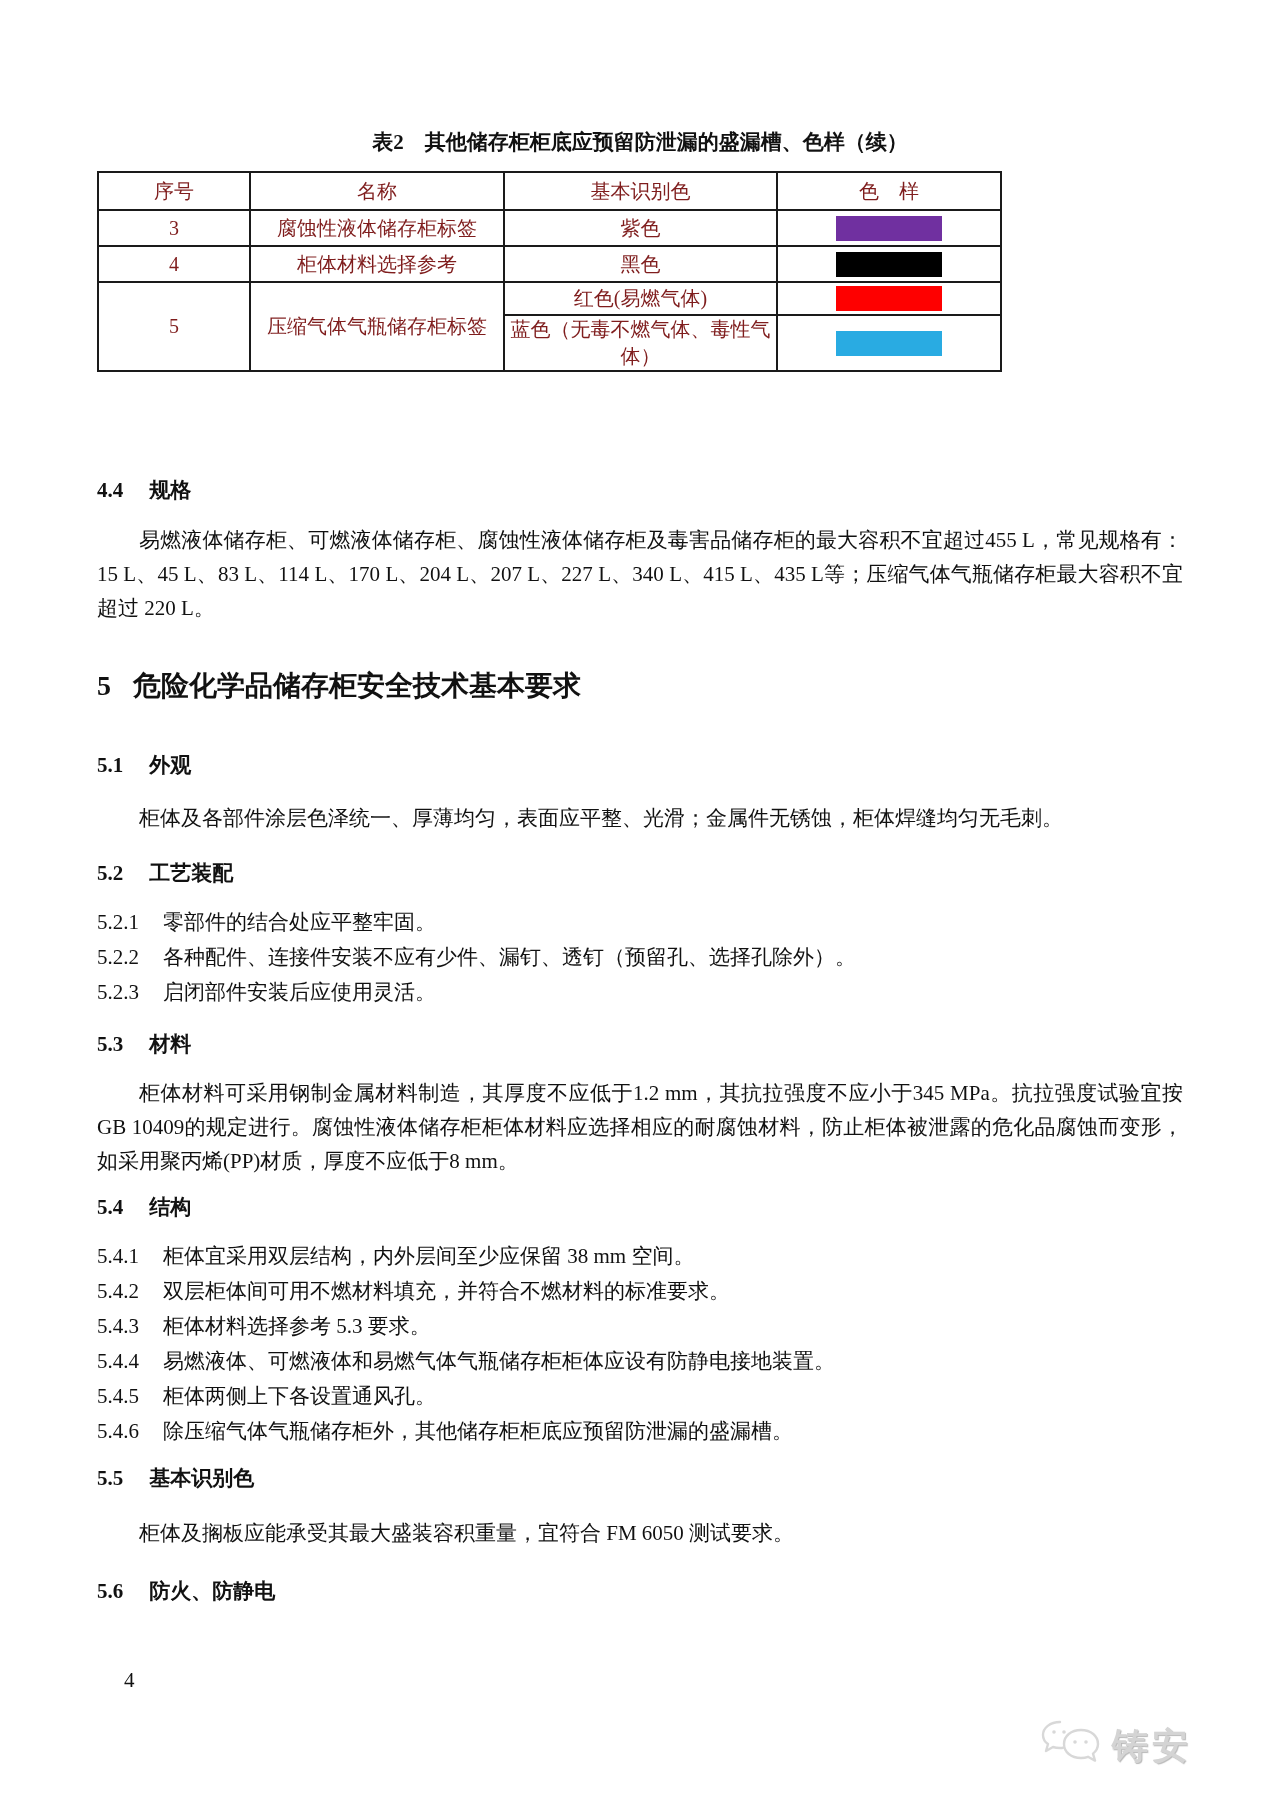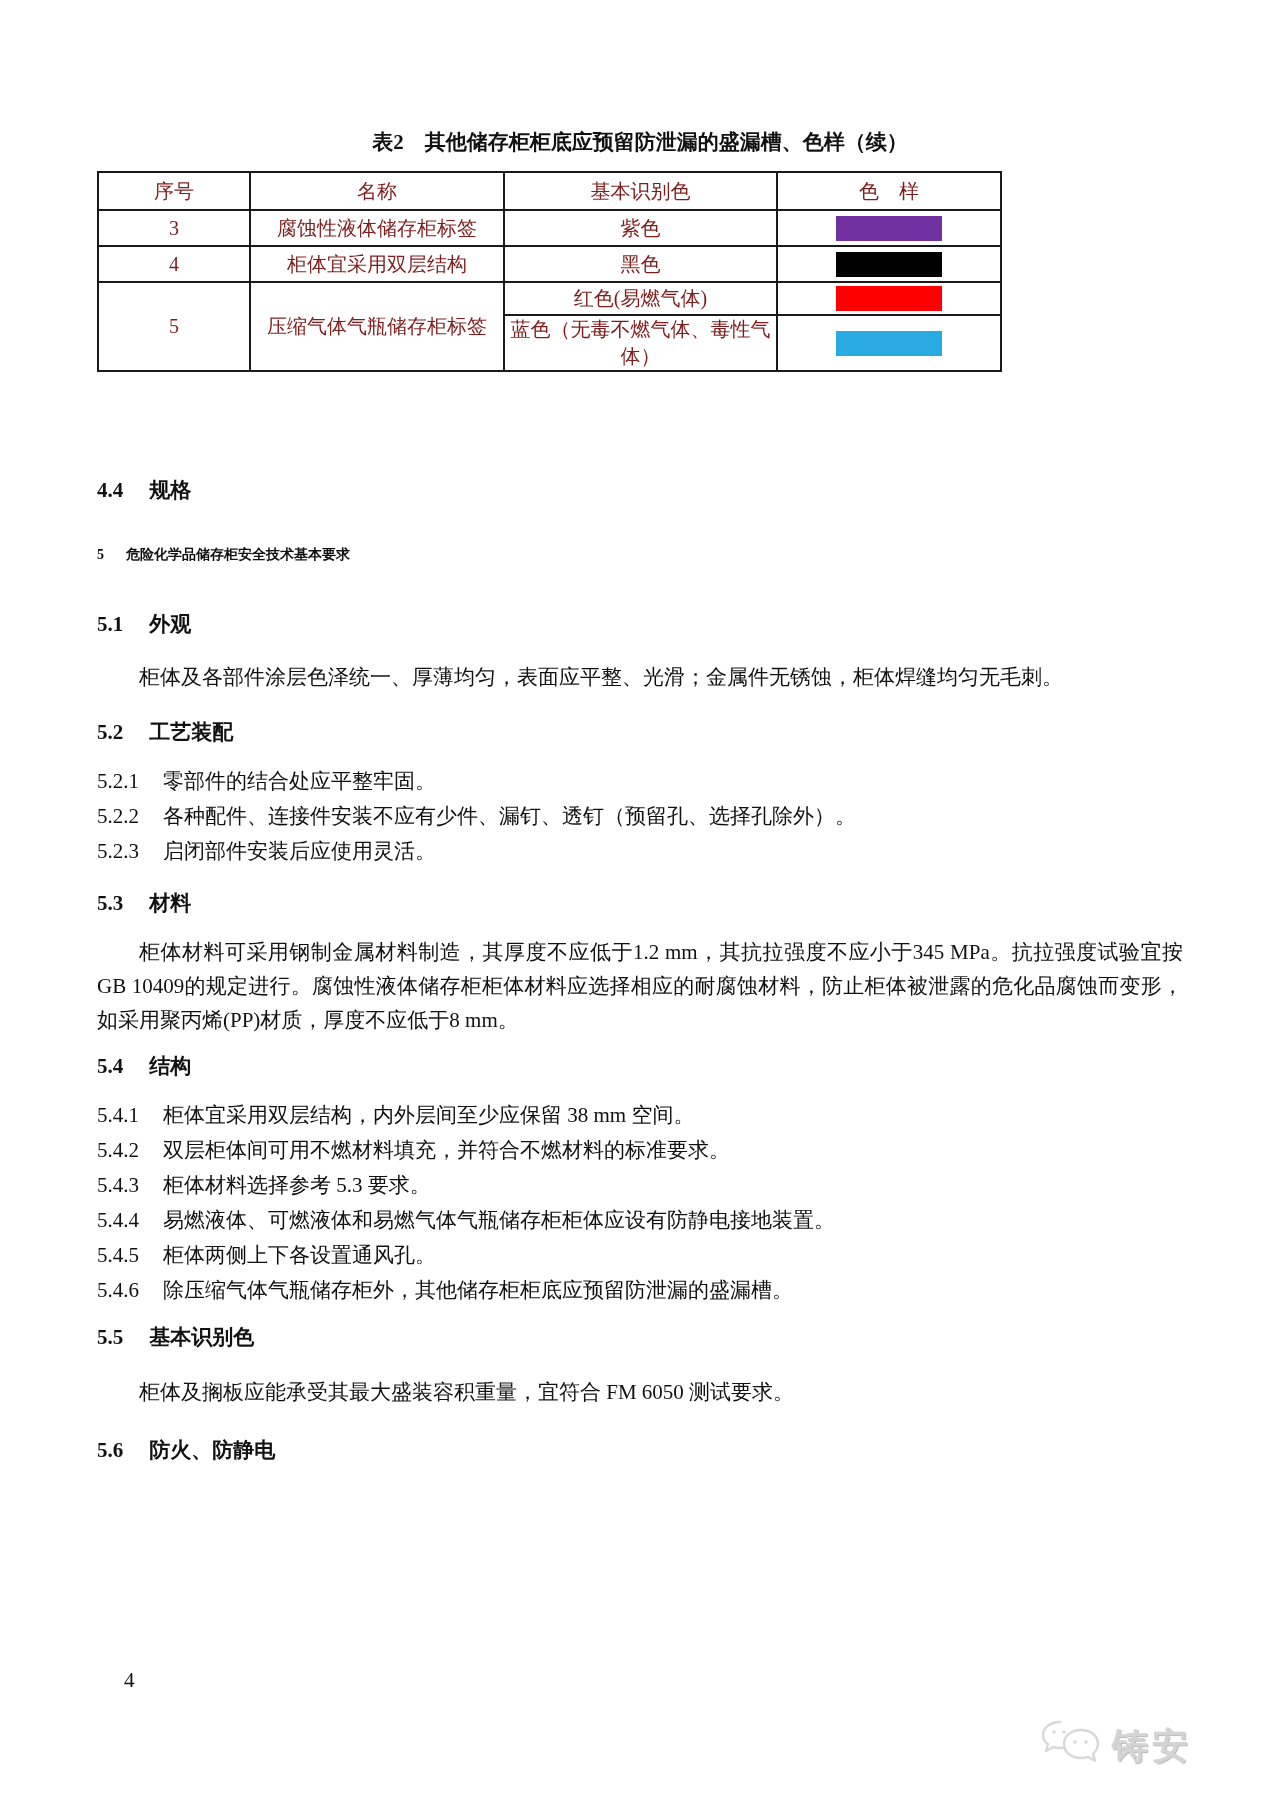--- a/index.html
+++ b/index.html
@@ -51,21 +51,21 @@
   }
   .sec-heading{
     font-weight:700;
     font-size:21px;
     color:#111;
     margin:0;
   }
   .sec-heading .num{margin-right:26px;}
   .chapter-heading{
     font-weight:700;
-    font-size:14px;
+    font-size:28px;
     color:#111;
     margin:0;
   }
   .chapter-heading .num{margin-right:22px;}
   .para{
     font-size:21px;
     line-height:34px;
     text-align:justify;
     text-indent:2em;
     margin:0;
@@ -131,21 +131,21 @@
       <tr>
         <td>3</td>
         <td>腐蚀性液体储存柜标签</td>
         <td>紫色</td>
         <td>
           <span class="swatch" style="background-color: rgb(112, 48, 160);"></span>
         </td>
       </tr>
       <tr>
         <td>4</td>
-        <td>柜体宜采用双层结构</td>
+        <td>柜体材料选择参考</td>
         <td>黑色</td>
         <td>
           <span class="swatch" style="background-color: rgb(0, 0, 0);"></span>
         </td>
       </tr>
       <tr class="sub">
         <td rowspan="2">5</td>
         <td rowspan="2">压缩气体气瓶储存柜标签</td>
         <td>红色(易燃气体)</td>
         <td>
@@ -157,20 +157,21 @@
         <td>
           <span class="swatch" style="background-color: rgb(41, 171, 226);"></span>
         </td>
       </tr>
     </tbody>
   </table>
 
   <h3 class="sec-heading mt-table44">
     <span class="num">4.4</span><span>规格</span>
   </h3>
+  <p class="para mt-para44">易燃液体储存柜、可燃液体储存柜、腐蚀性液体储存柜及毒害品储存柜的最大容积不宜超过455 L，常见规格有：15 L、45 L、83 L、114 L、170 L、204 L、207 L、227 L、340 L、415 L、435 L等；压缩气体气瓶储存柜最大容积不宜超过 220 L。</p>
 
   <h2 class="chapter-heading mt-ch5">
     <span class="num">5</span><span>危险化学品储存柜安全技术基本要求</span>
   </h2>
 
   <h3 class="sec-heading mt-51">
     <span class="num">5.1</span><span>外观</span>
   </h3>
   <p class="para mt-p51">柜体及各部件涂层色泽统一、厚薄均匀，表面应平整、光滑；金属件无锈蚀，柜体焊缝均匀无毛刺。</p>
 

